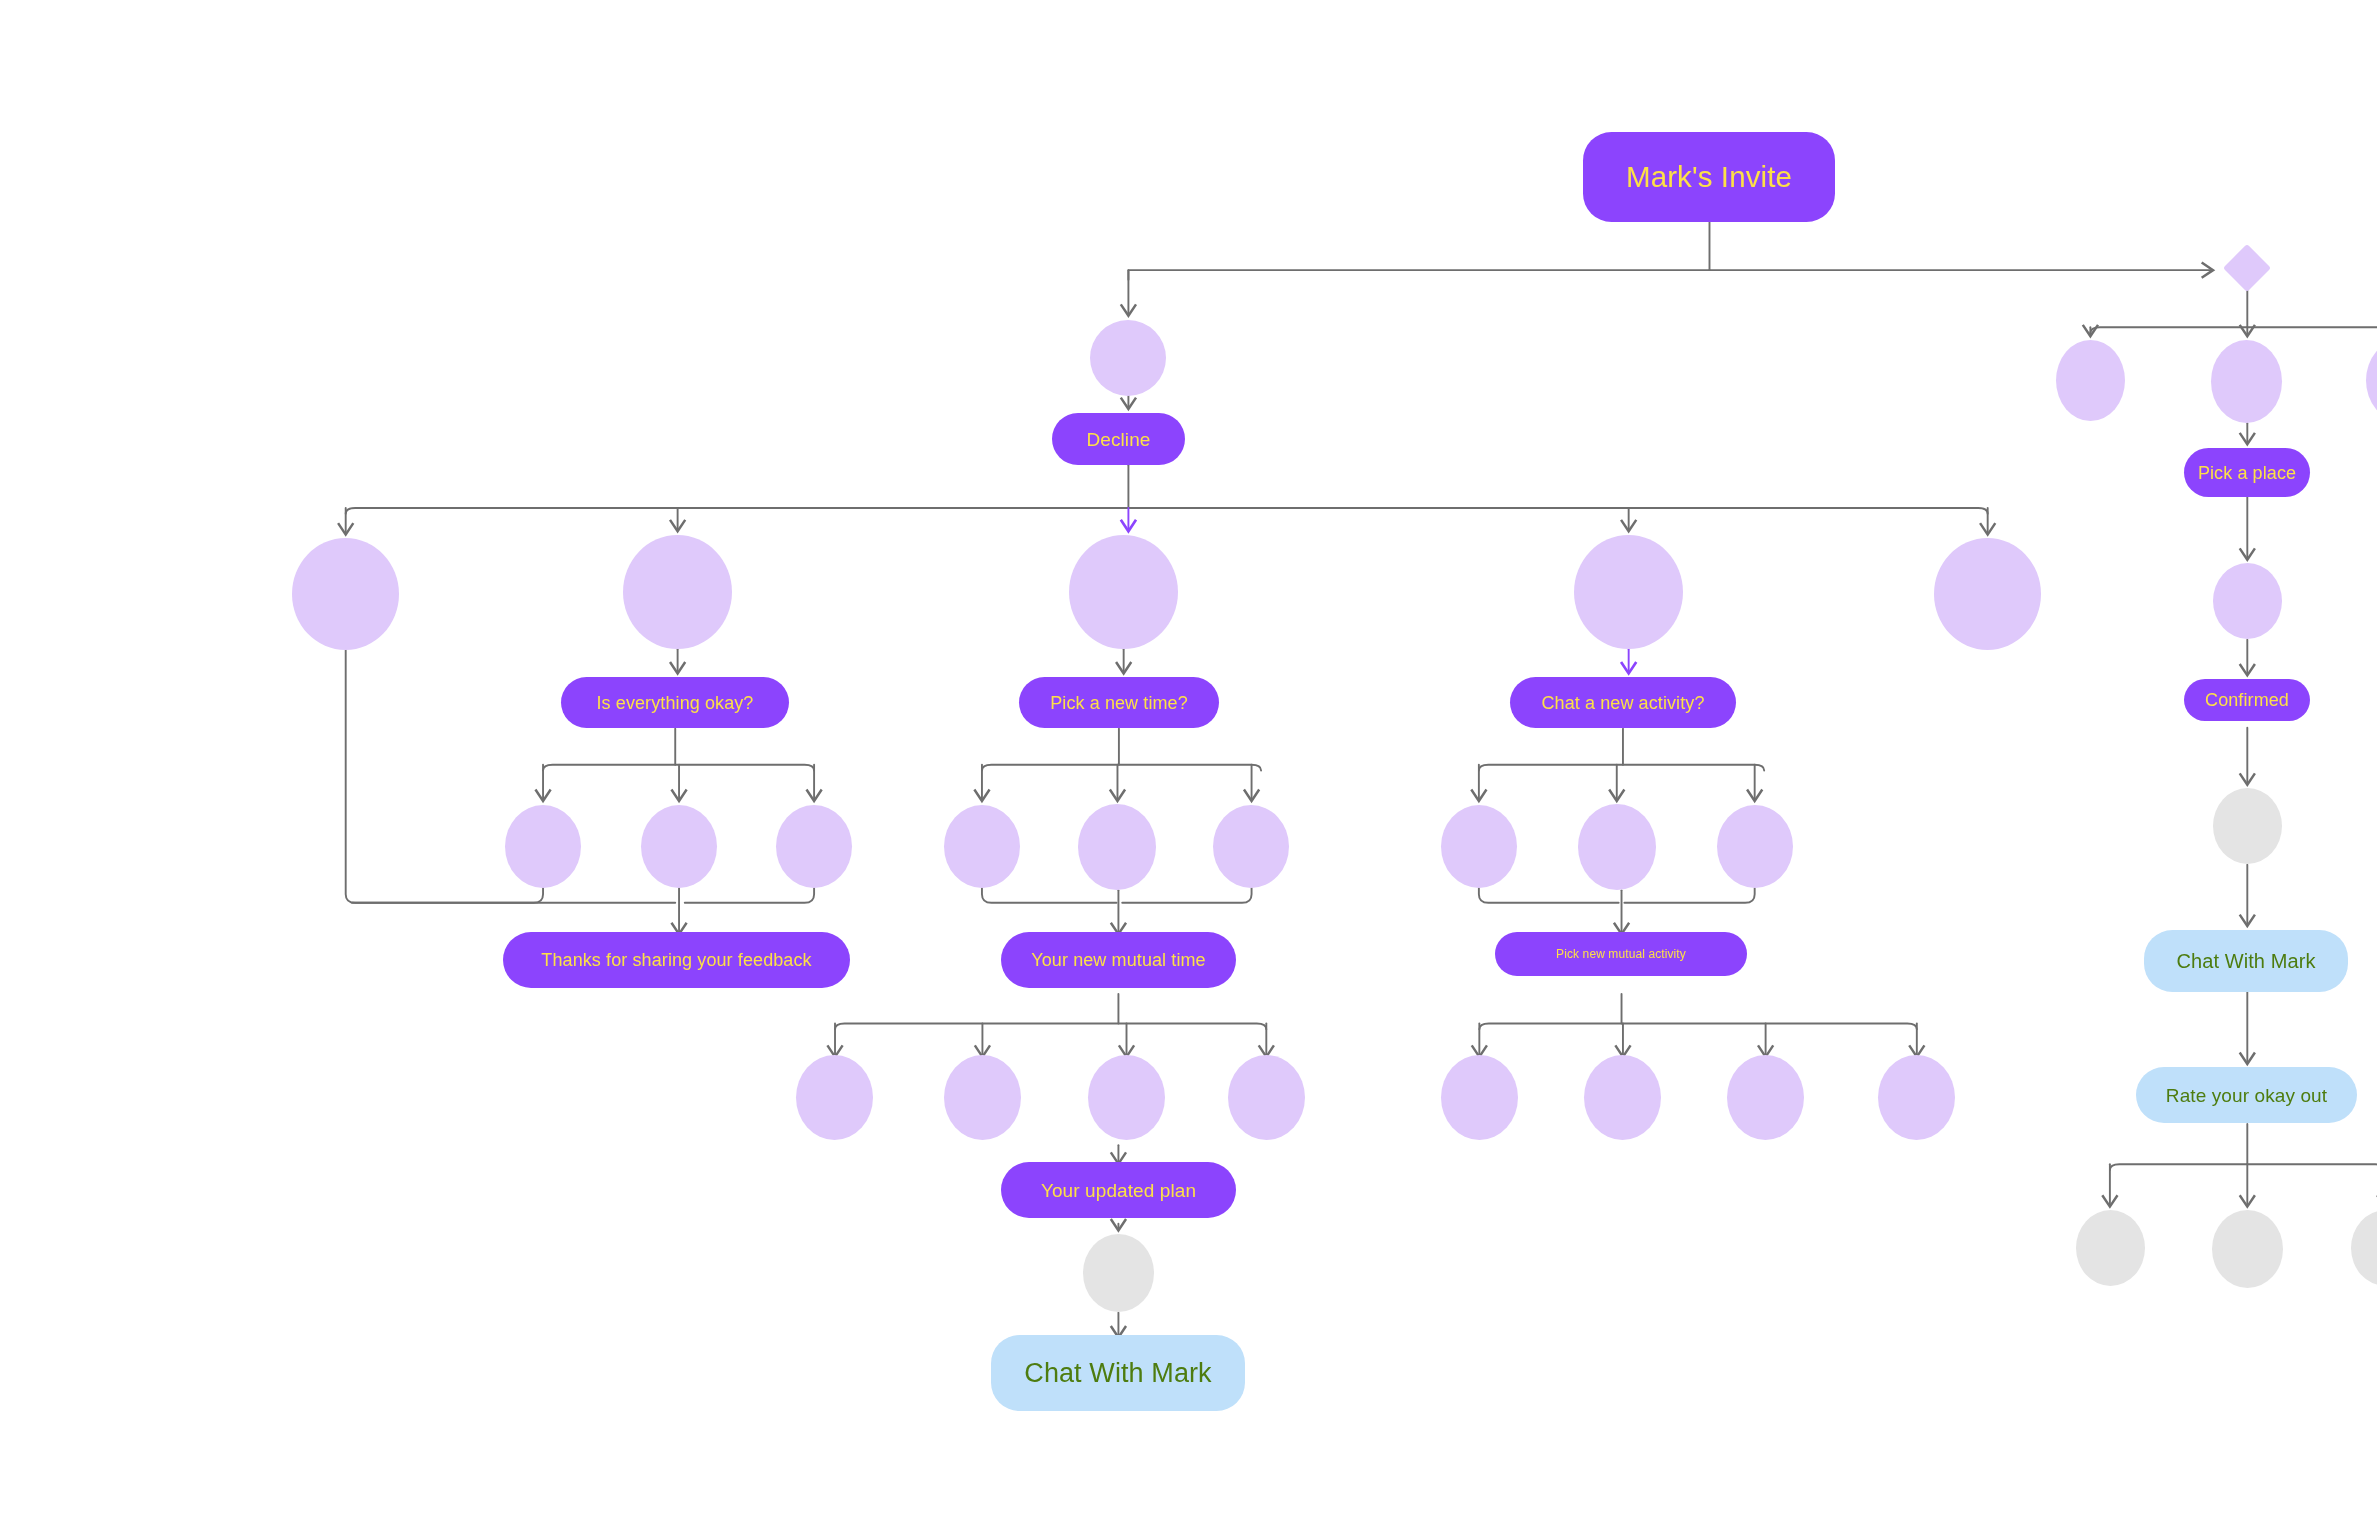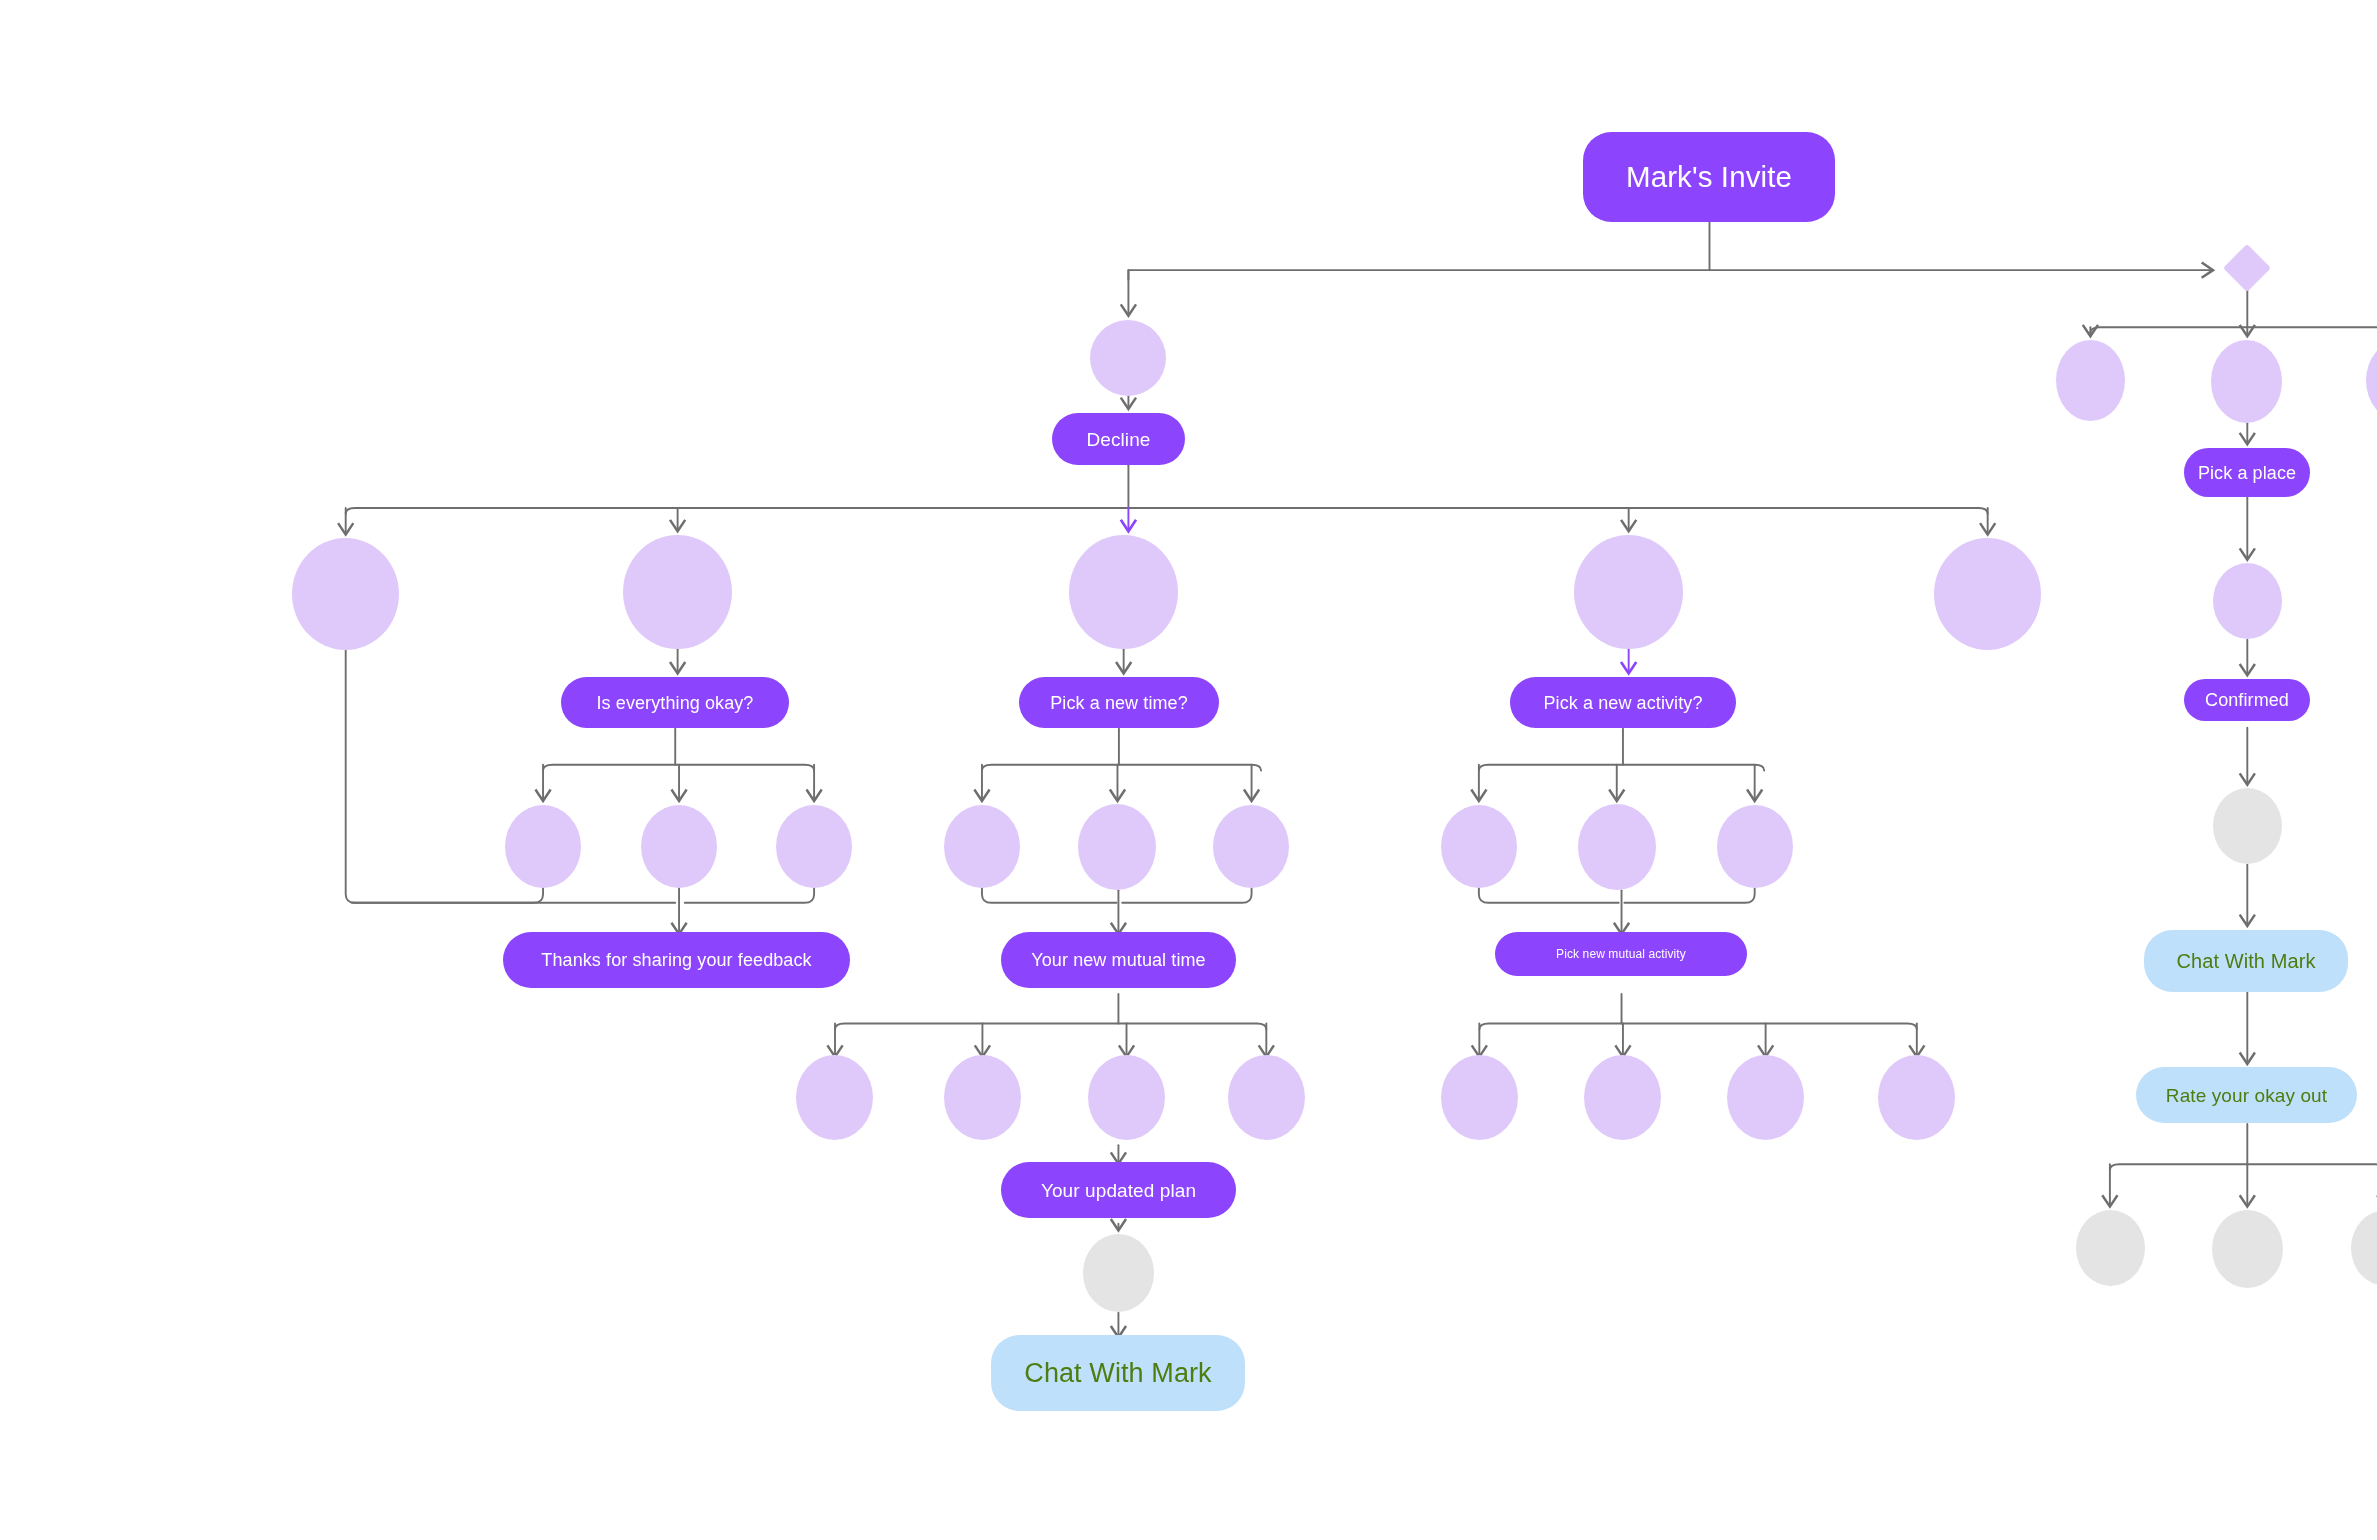--- a/index.html
+++ b/index.html
@@ -32,21 +32,21 @@
     position: absolute;
     box-sizing: border-box;
     display: flex;
     align-items: center;
     justify-content: center;
     text-align: center;
   }
   
   .pill {
     border-radius: 28.5px;
-    color: #ffffff;
+    color: #fde047;
     font-weight: 400;
     letter-spacing: 0.1px;
     white-space: nowrap;
     line-height: 1;
   }
   .pill.purple  { background: #8C44FD; }
   .pill.blue    { background: #BFE0FA; color: #4d7c0f; }
 
   
   .ellipse {
@@ -209,21 +209,21 @@
   <div class="node ellipse lilac" style="left:1574px;top:535px;width:109px;height:114px;"></div>
   <div class="node ellipse lilac" style="left:1934px;top:538px;width:107px;height:112px;"></div>
 
   <div class="node pill purple" style="left:561px;top:677px;width:228px;height:51px;font-size:18px;">
     <span>Is everything okay?</span>
   </div>
   <div class="node pill purple" style="left:1019px;top:677px;width:200px;height:51px;font-size:18px;">
     <span>Pick a new time?</span>
   </div>
   <div class="node pill purple" style="left:1510px;top:677px;width:226px;height:51px;font-size:18px;">
-    <span>Pick a new activity?</span>
+    <span>Chat a new activity?</span>
   </div>
 
   <div class="node ellipse lilac" style="left:505px;top:805px;width:76px;height:83px;"></div>
   <div class="node ellipse lilac" style="left:641px;top:805px;width:76px;height:83px;"></div>
   <div class="node ellipse lilac" style="left:776px;top:805px;width:76px;height:83px;"></div>
 
   <div class="node ellipse lilac" style="left:944px;top:805px;width:76px;height:83px;"></div>
   <div class="node ellipse lilac" style="left:1078px;top:804px;width:78px;height:86px;"></div>
   <div class="node ellipse lilac" style="left:1213px;top:805px;width:76px;height:83px;"></div>
 

